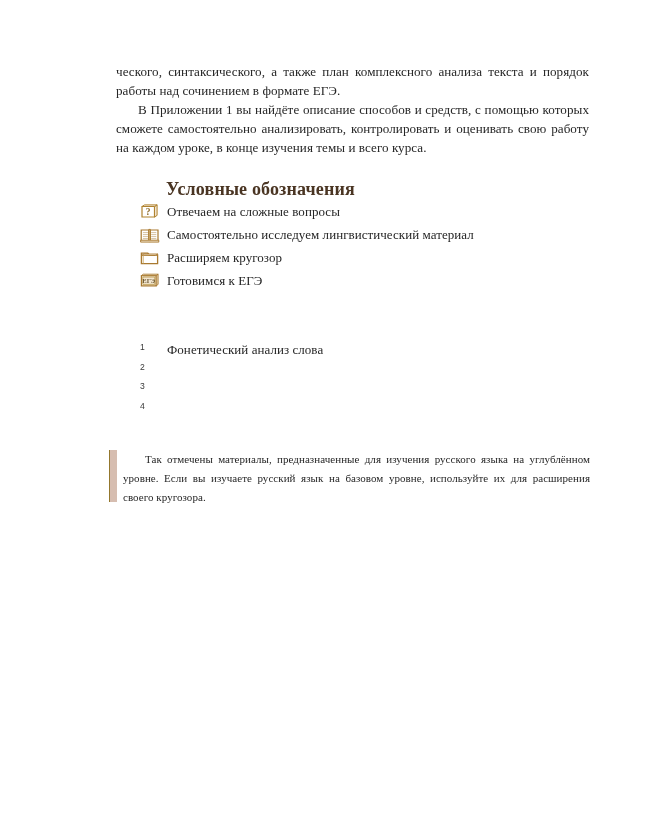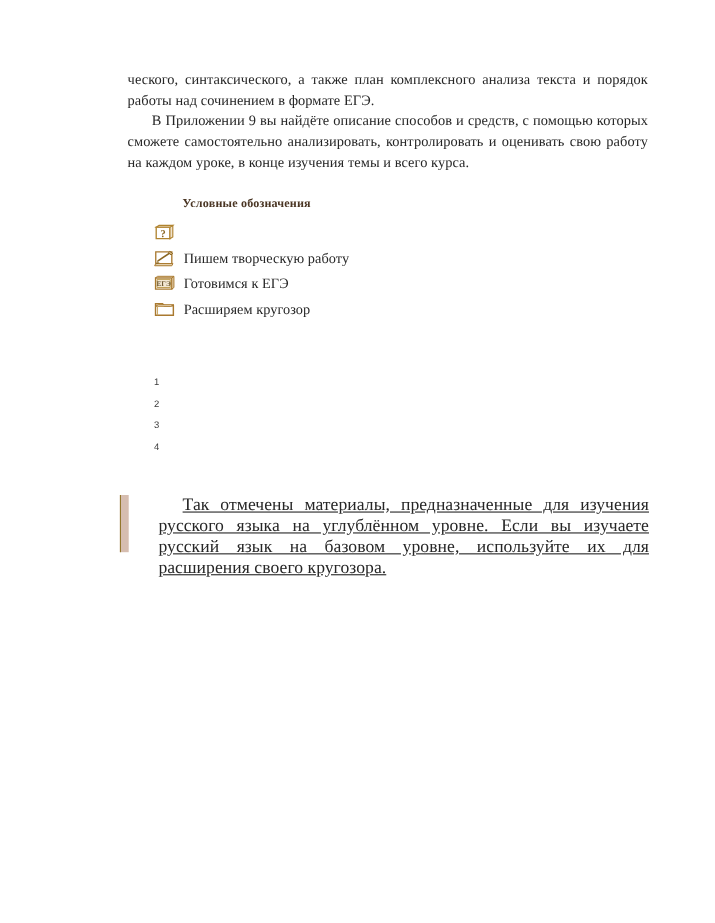--- a/index.html
+++ b/index.html
@@ -43,21 +43,21 @@
     letter-spacing: 0.05px;
   }
   .para.indent { text-indent: 22px; }
   .para + .para { margin-top: 0; }
 
   
   .legend-heading {
     position: absolute;
     left: 166px;
     top: 179px;
-    font-size: 11px;
+    font-size: 18px;
     font-weight: bold;
     color: #4a3523;
     letter-spacing: 0.15px;
     white-space: nowrap;
   }
 
   
   .legend-list {
     position: absolute;
     left: 140px;
@@ -134,100 +134,102 @@
     position: absolute;
     left: 0;
     top: 0;
     width: 7px;
     height: 52px;
     background: #d6bdb0;
     border-left: 1.6px solid #93772d;
   }
   .note-text {
     margin: 0;
-    padding-left: 35px;
-    font-size: 16px;
+    padding-left: 14px;
+    font-size: 11px;
     line-height: 19.0px;
     text-align: justify;
     text-justify: inter-word;
     text-indent: 22px;
     color: #262626;
     letter-spacing: 0.05px;
-    text-decoration: underline;
   }
 </style>
 </head>
 <body>
 
 <div class="page">
 
   <div class="body-block">
     <p class="para">ческого, синтаксического, а также план комплексного анализа текста и порядок работы над сочинением в формате ЕГЭ.</p>
-    <p class="para indent">В Приложении 9 вы найдёте описание способов и средств, с помощью которых сможете самостоятельно анализировать, контролировать и оценивать свою работу на каждом уроке, в конце изучения темы и всего курса.</p>
+    <p class="para indent">В Приложении 1 вы найдёте описание способов и средств, с помощью которых сможете самостоятельно анализировать, контролировать и оценивать свою работу на каждом уроке, в конце изучения темы и всего курса.</p>
   </div>
 
   <div class="legend-heading">Условные обозначения</div>
 
   <ul class="legend-list">
 
     <li class="legend-item">
       <span class="legend-icon">
         <svg width="19" height="17" viewBox="0 0 19 17">
           <path d="M2 3.5 h12.5 v10.5 h-12.5 z" fill="#ffffff" stroke="#b0832f" stroke-width="1.2"></path>
           <path d="M14.5 3.5 l2.6 -1.6 v10.5 l-2.6 1.6 z" fill="#f0e2cd" stroke="#b0832f" stroke-width="1"></path>
           <path d="M2 3.5 l2.6 -1.6 h12.5 l-2.6 1.6 z" fill="#f6ecdc" stroke="#b0832f" stroke-width="1"></path>
           <text x="8.2" y="12" font-family="Liberation Serif, serif" font-size="9.5" font-weight="bold" fill="#8a6522" text-anchor="middle">?</text>
         </svg>
       </span>
-    </li>
-
-
-    <li class="legend-item">
-      <span class="legend-icon">
-        <svg width="20" height="17" viewBox="0 0 20 17">
-          <path d="M1.6 3 h14.6 v10.6 h-14.6 z" fill="#ffffff" stroke="#a9792f" stroke-width="1.2"></path>
-          <path d="M1.6 13.6 l-1 2 h15.6 l1 -2 z" fill="#e6d3b3" stroke="#a9792f" stroke-width="0.9"></path>
-          <path d="M3.3 11.4 L14.9 3.6" stroke="#8a6522" stroke-width="1.5"></path>
-          <path d="M14.4 2.6 l2.6 1.8 l-1.5 1.3 l-2.4 -1.9 z" fill="#d8b77e" stroke="#8a6522" stroke-width="0.9"></path>
-          <path d="M3.4 11.5 l-1.1 2.3 l2.4 -1" fill="#f1e3cb" stroke="#8a6522" stroke-width="0.9"></path>
-        </svg>
-      </span>
-      <span class="legend-label">Пишем творческую работу</span>
-    </li>
-
+      <span class="legend-label">Отвечаем на сложные вопросы</span>
+    </li>
+
+    <li class="legend-item">
+      <span class="legend-icon">
+        <svg width="20" height="16" viewBox="0 0 20 16">
+          <path d="M1.2 3 h7.6 v11 h-7.6 z" fill="#ffffff" stroke="#a9792f" stroke-width="1.2"></path>
+          <path d="M10.4 3 h7.6 v11 h-7.6 z" fill="#ffffff" stroke="#a9792f" stroke-width="1.2"></path>
+          <path d="M8.8 2.4 h1.6 v12.2 h-1.6 z" fill="#d8b77e" stroke="#a9792f" stroke-width="0.9"></path>
+          <path d="M2.9 5.6 h5.1 M2.9 7.6 h5.1 M2.9 9.6 h5.1 M2.9 11.6 h5.1" stroke="#cbb085" stroke-width="0.8"></path>
+          <path d="M11.2 5.6 h5.1 M11.2 7.6 h5.1 M11.2 9.6 h5.1 M11.2 11.6 h5.1" stroke="#cbb085" stroke-width="0.8"></path>
+          <path d="M0.6 13.2 h18.2 v1.9 h-18.2 z" fill="#f1e3cb" stroke="#a9792f" stroke-width="0.9"></path>
+        </svg>
+      </span>
+      <span class="legend-label">Самостоятельно исследуем лингвистический материал</span>
+    </li>
+
+
+
+    <li class="legend-item">
+      <span class="legend-icon">
+        <svg width="20" height="16" viewBox="0 0 20 16">
+          <path d="M1.4 3.2 h6.4 l1.6 1.8 h8.2 v8.6 h-16.2 z" fill="#ffffff" stroke="#a9792f" stroke-width="1.3"></path>
+          <path d="M1.4 5.4 l2.6 -1.4 h14 l-2.8 1.5 z" fill="#f4e8d3" stroke="#a9792f" stroke-width="0.9"></path>
+          <path d="M3.2 5.6 v8" stroke="#c9a867" stroke-width="0.9"></path>
+        </svg>
+      </span>
+      <span class="legend-label">Расширяем кругозор</span>
+    </li>
 
     <li class="legend-item">
       <span class="legend-icon">
         <svg width="20" height="17" viewBox="0 0 20 17">
           <path d="M1.4 3.6 h14.8 v10.2 h-14.8 z" fill="#ffffff" stroke="#a9792f" stroke-width="1.2"></path>
           <path d="M16.2 3.6 l1.9 -1.4 v10.2 l-1.9 1.4 z" fill="#e6d3b3" stroke="#a9792f" stroke-width="0.9"></path>
           <path d="M1.4 3.6 l1.9 -1.4 h14.8 l-1.9 1.4 z" fill="#f6ecdc" stroke="#a9792f" stroke-width="0.9"></path>
           <path d="M2.8 5 h12 v7.4 h-12 z" fill="#f3e7d2" stroke="#b8933f" stroke-width="0.8"></path>
           <text x="8.8" y="11.3" font-family="Liberation Serif, serif" font-size="6.6" font-weight="bold" fill="#6f5a33" text-anchor="middle">ЕГЭ</text>
         </svg>
       </span>
       <span class="legend-label">Готовимся к ЕГЭ</span>
     </li>
 
-    <li class="legend-item">
-      <span class="legend-icon">
-        <svg width="20" height="16" viewBox="0 0 20 16">
-          <path d="M1.4 3.2 h6.4 l1.6 1.8 h8.2 v8.6 h-16.2 z" fill="#ffffff" stroke="#a9792f" stroke-width="1.3"></path>
-          <path d="M1.4 5.4 l2.6 -1.4 h14 l-2.8 1.5 z" fill="#f4e8d3" stroke="#a9792f" stroke-width="0.9"></path>
-          <path d="M3.2 5.6 v8" stroke="#c9a867" stroke-width="0.9"></path>
-        </svg>
-      </span>
-      <span class="legend-label">Расширяем кругозор</span>
-    </li>
-
   </ul>
 
   <ul class="num-list">
     <li class="num-item">
       <span class="num-marker">1</span>
+      <span class="num-label">Фонетический анализ слова</span>
     </li>
     <li class="num-item">
       <span class="num-marker">2</span>
     </li>
     <li class="num-item">
       <span class="num-marker">3</span>
     </li>
     <li class="num-item">
       <span class="num-marker">4</span>
     </li>

